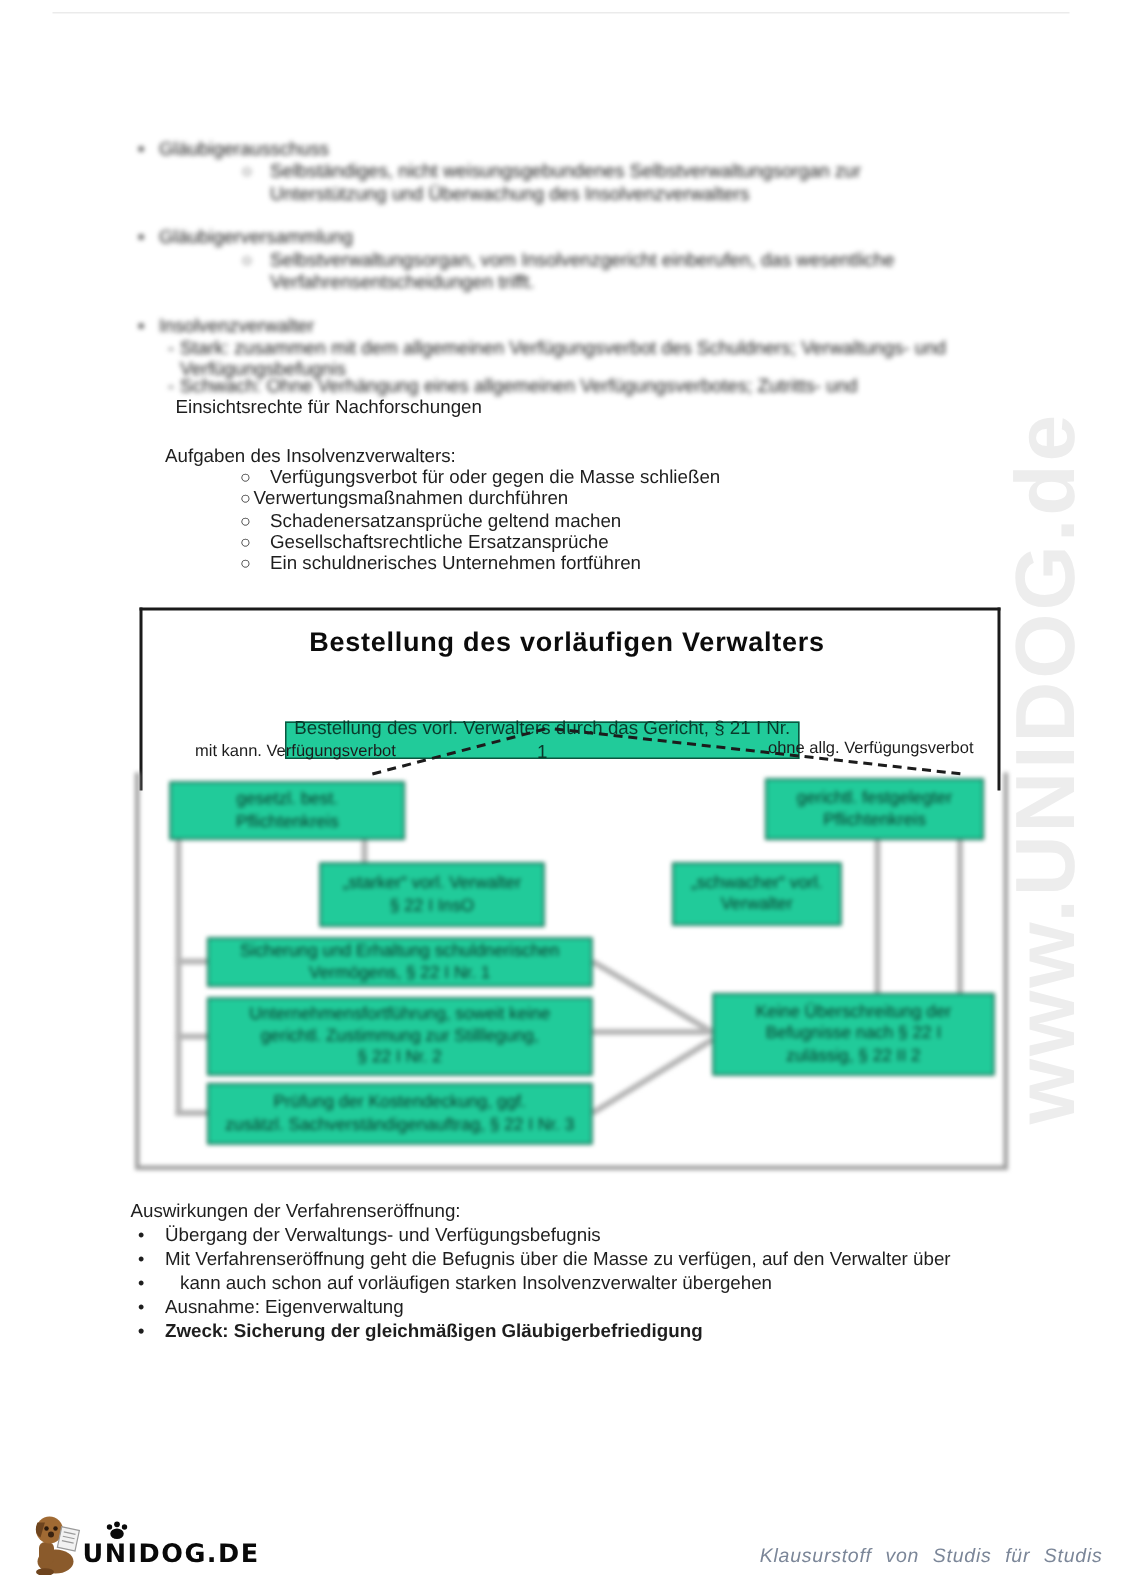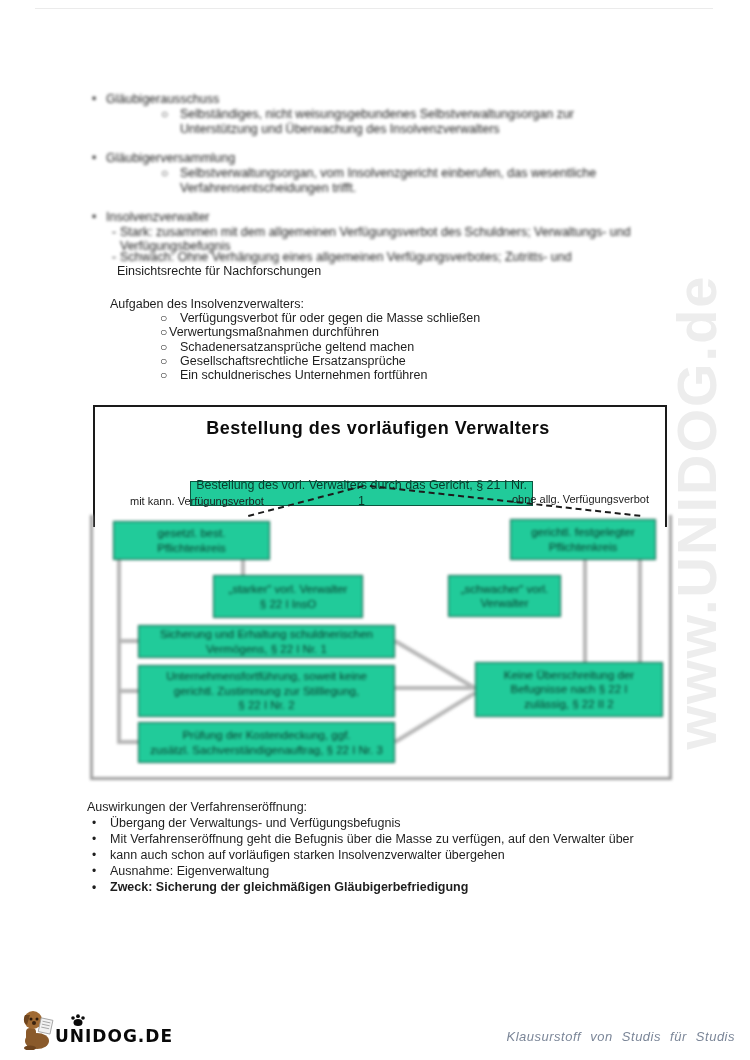--- a/index.html
+++ b/index.html
@@ -126,21 +126,21 @@
 zulässig, § 22 II 2</div>
     </div>
   </div>
 
   <span class="tx" style="left:87px;top:800px">Auswirkungen der Verfahrenseröffnung:</span>
   <span class="mk" style="left:92px;top:816px">•</span>
   <span class="tx" style="left:110px;top:816px">Übergang der Verwaltungs- und Verfügungsbefugnis</span>
   <span class="mk" style="left:92px;top:832px">•</span>
   <span class="tx" style="left:110px;top:832px">Mit Verfahrenseröffnung geht die Befugnis über die Masse zu verfügen, auf den Verwalter über</span>
   <span class="mk" style="left:92px;top:848px">•</span>
-  <span class="tx" style="left:110px;top:848px">kann auch schon auf vorläufigen starken Insolvenzverwalter übergehen</span>
+  <span class="tx" style="left:120px;top:848px">kann auch schon auf vorläufigen starken Insolvenzverwalter übergehen</span>
   <span class="mk" style="left:92px;top:864px">•</span>
   <span class="tx" style="left:110px;top:864px">Ausnahme: Eigenverwaltung</span>
   <span class="mk bold" style="left:92px;top:880px">•</span>
   <span class="tx bold" style="left:110px;top:880px">Zweck: Sicherung der gleichmäßigen Gläubigerbefriedigung</span>
 
   <svg class="abs" style="left:20px;top:1008px" width="38" height="42" viewBox="0 0 38 42">
     <ellipse cx="17" cy="33" rx="12" ry="8" fill="#8a5a2b"></ellipse>
     <rect x="6" y="20" width="10" height="15" rx="4" fill="#8a5a2b"></rect>
     <circle cx="13" cy="12" r="9" fill="#a06a33"></circle>
     <path d="M5 7 Q2 14 7 17 Q9 10 10 7 Z" fill="#6e441e"></path>

